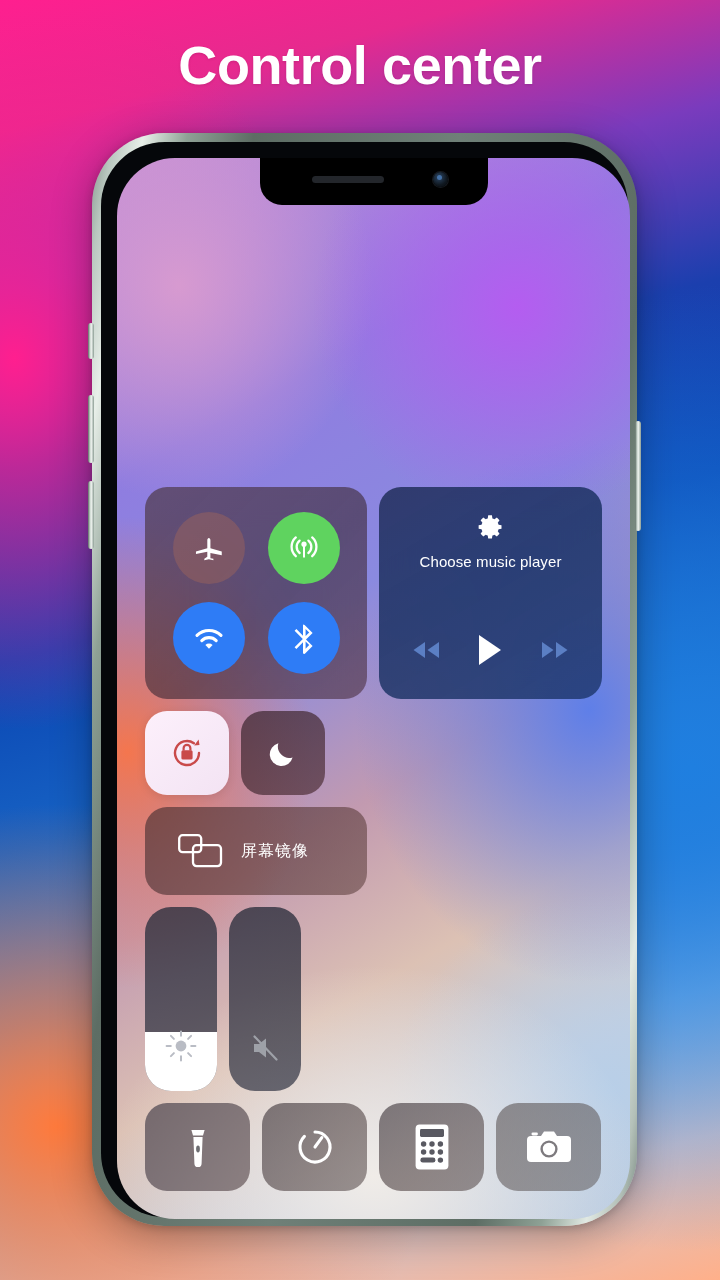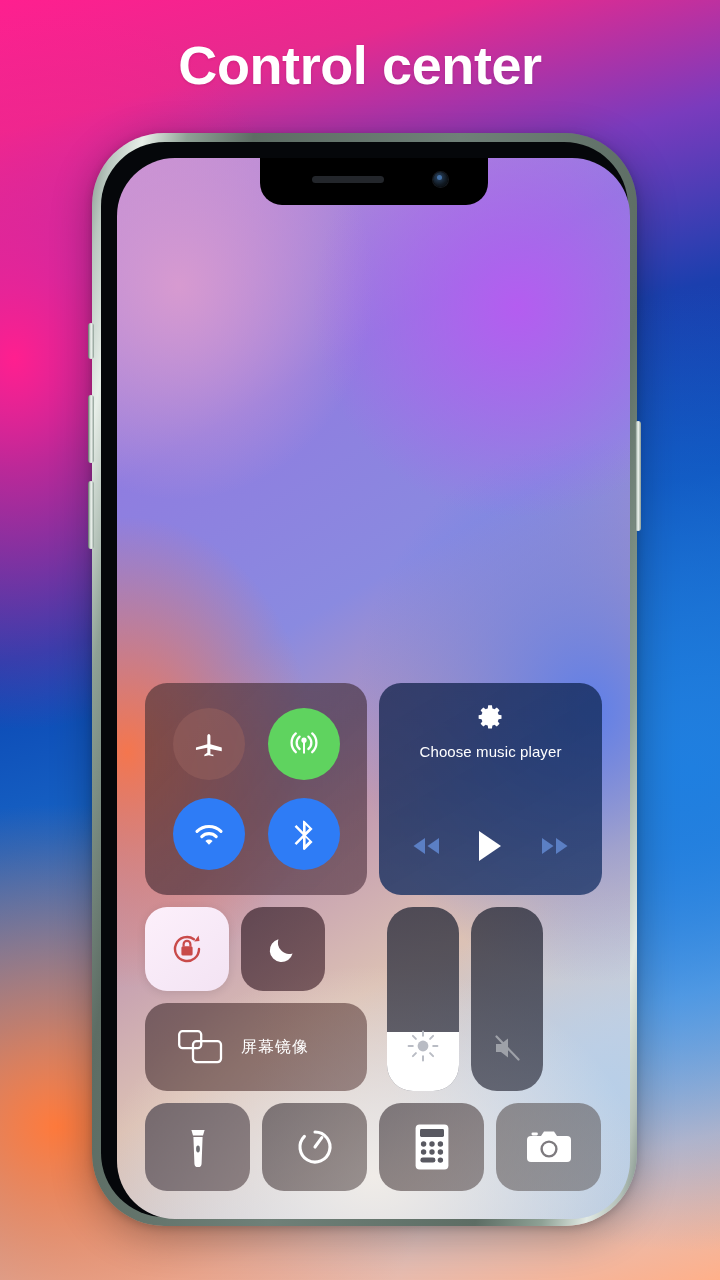--- a/index.html
+++ b/index.html
@@ -183,42 +183,42 @@
   #toggle-cellular  { background: #5fd35f; }
   #toggle-wifi      { background: #2e7cf6; }
   #toggle-bluetooth { background: #2e7cf6; }
 
   #panel-music {
     width: 223px; height: 212px;
     background: linear-gradient(150deg, rgba(24,38,78,0.78) 0%, rgba(20,44,92,0.80) 45%, rgba(26,52,104,0.78) 100%);
     display: flex;
     flex-direction: column;
     align-items: center;
-    padding-top: 20px;
+    padding-top: 26px;
   }
   #music-gear { width: 28px; height: 28px; }
   #music-label {
     margin-top: 12px;
     color: #ffffff;
     font-size: 15px;
     letter-spacing: 0.1px;
   }
   #music-controls {
     margin-top: auto;
     margin-bottom: 32px;
     width: 100%;
     display: flex;
     align-items: center;
     justify-content: space-around;
     padding: 0 14px;
   }
   .mc-btn { display: flex; align-items: center; justify-content: center; }
 
   
-  #cc-row-2 { display: flex; gap: 20px; }
+  #cc-row-2 { display: flex; gap: 12px; flex-direction: column; }
   #left-stack { display: flex; flex-direction: column; gap: 12px; width: 222px; }
   #left-stack-top { display: flex; gap: 12px; }
 
   .square-tile {
     width: 84px; height: 84px;
     border-radius: 22px;
     display: flex;
     align-items: center;
     justify-content: center;
   }

